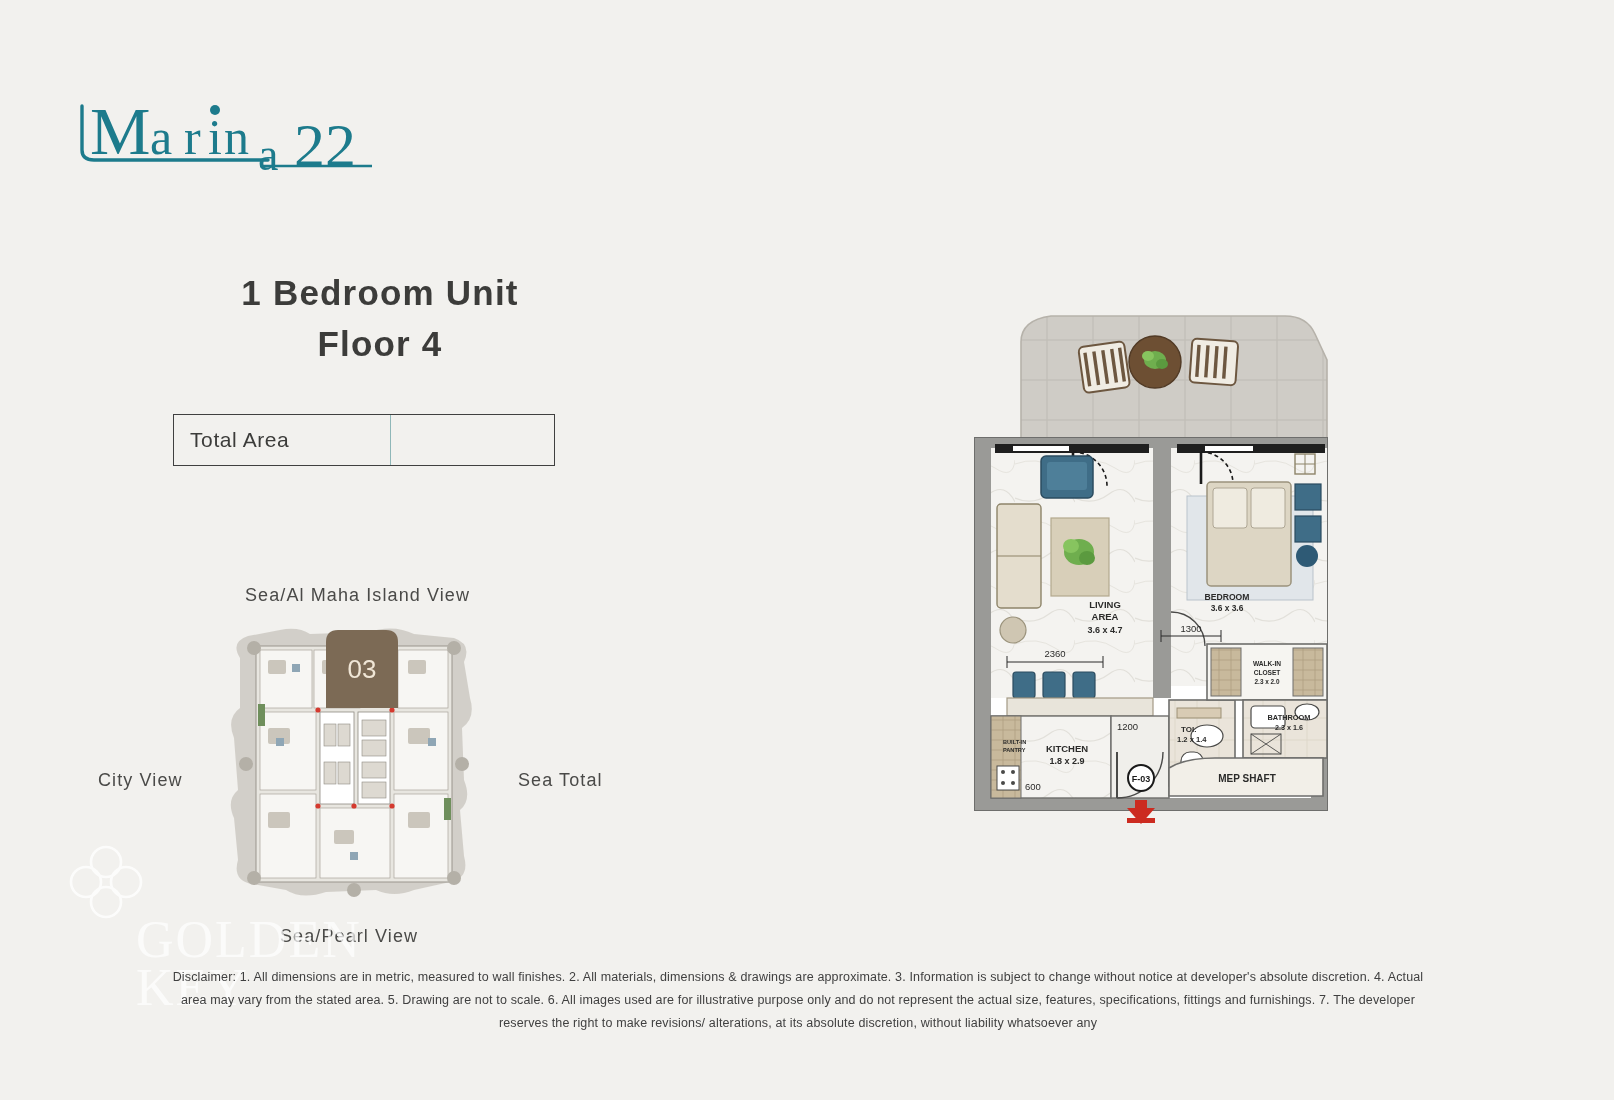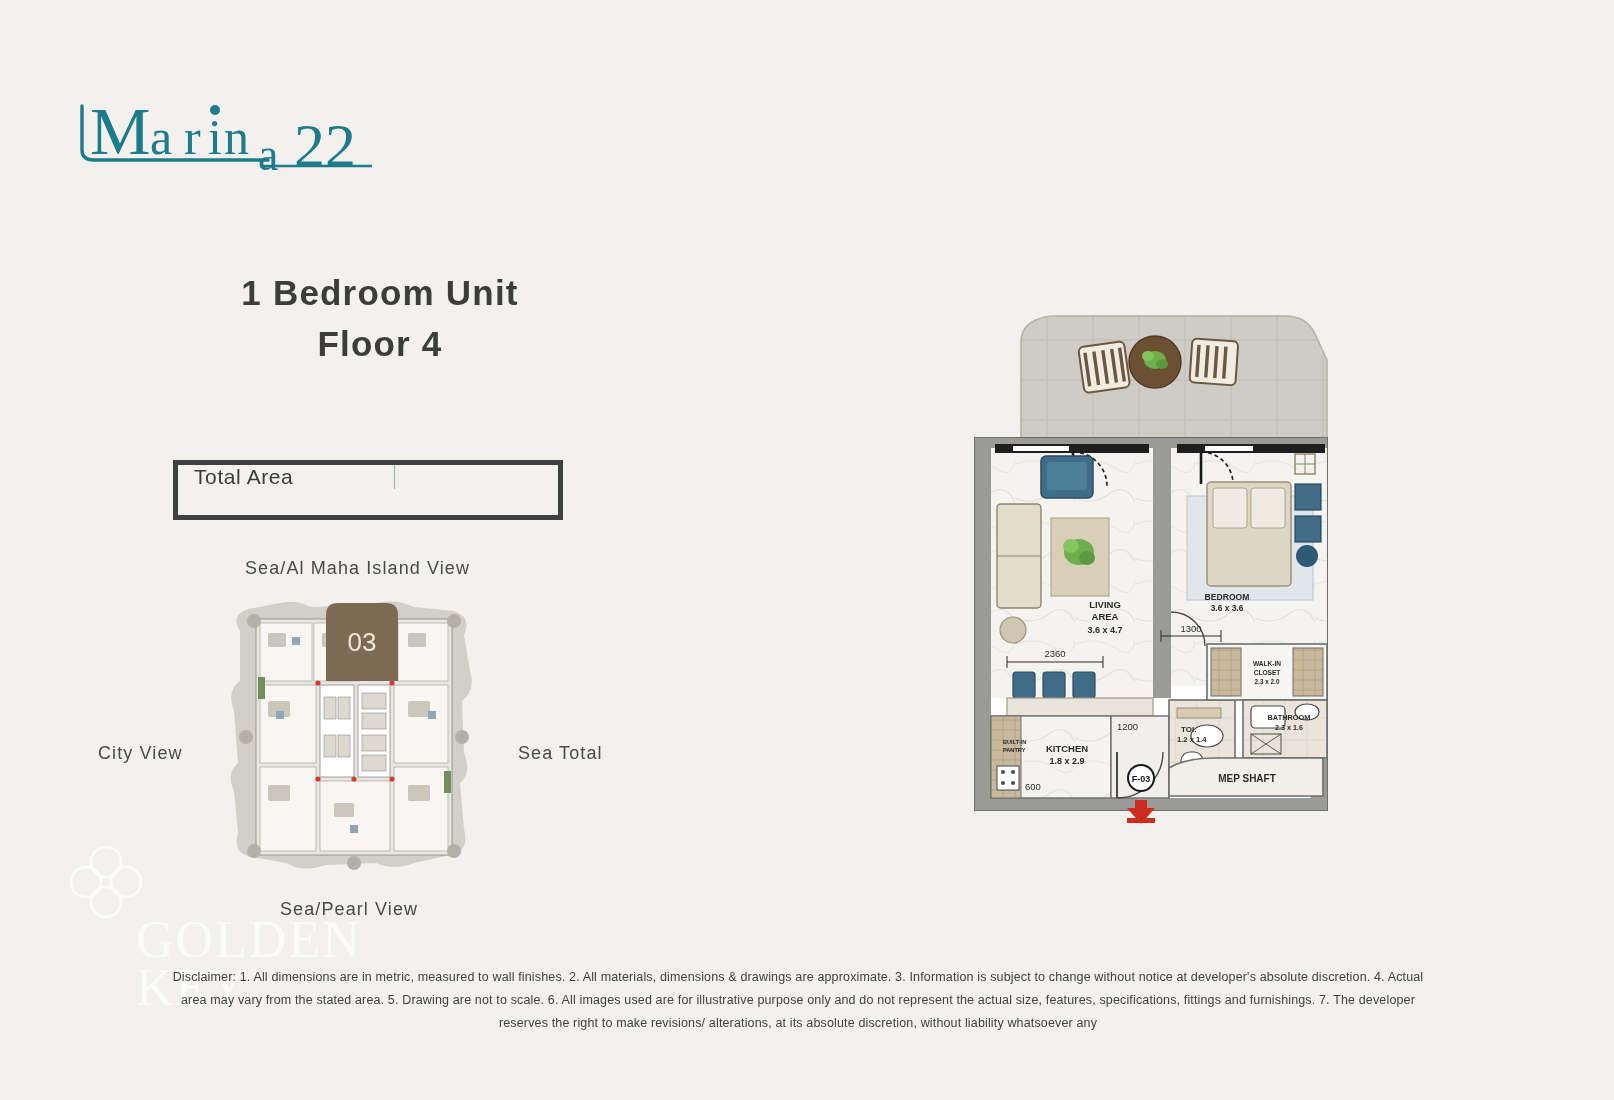--- a/index.html
+++ b/index.html
@@ -15,28 +15,28 @@
 
   
   .logo{position:absolute;left:72px;top:88px;width:360px;height:100px;}
   .logo svg{display:block;}
 
   
   .title-block{position:absolute;left:100px;top:268px;width:560px;text-align:center;}
   .title-line{font-size:35px;letter-spacing:1.2px;color:#3c3c3a;line-height:1.45;font-weight:700;}
 
   
-  .area-table{position:absolute;left:173px;top:460px;width:380px;height:50px;
-    border:5px solid #404040;display:flex;background:transparent;flex-direction:column;}
+  .area-table{position:absolute;left:173px;top:414px;width:380px;height:50px;
+    border:1px solid #404040;display:flex;background:transparent;}
   .area-cell{display:flex;align-items:center;padding-left:16px;font-size:21px;color:#3c3c3a;letter-spacing:.6px;}
   .area-cell.label{width:200px;border-right:1px solid #8fb7b8;}
   .area-cell.value{flex:1;}
 
   
-  .keyplan-wrap{position:absolute;left:90px;top:555px;width:470px;height:375px;}
+  .keyplan-wrap{position:absolute;left:90px;top:582px;width:470px;height:375px;}
   .view-label{position:absolute;font-size:18px;color:#4a4a48;letter-spacing:1.1px;white-space:nowrap;}
   .view-top{left:155px;top:3px;}
   .view-left{left:8px;top:188px;}
   .view-right{left:428px;top:188px;}
   .view-bottom{left:190px;top:344px;text-align:right;}
   .keyplan{position:absolute;left:128px;top:30px;width:270px;height:300px;text-decoration:underline;}
 
   
   .watermark{position:absolute;left:58px;top:836px;width:420px;height:150px;pointer-events:none;}
   .wm-logo{position:absolute;left:6px;top:4px;width:84px;height:84px;}

